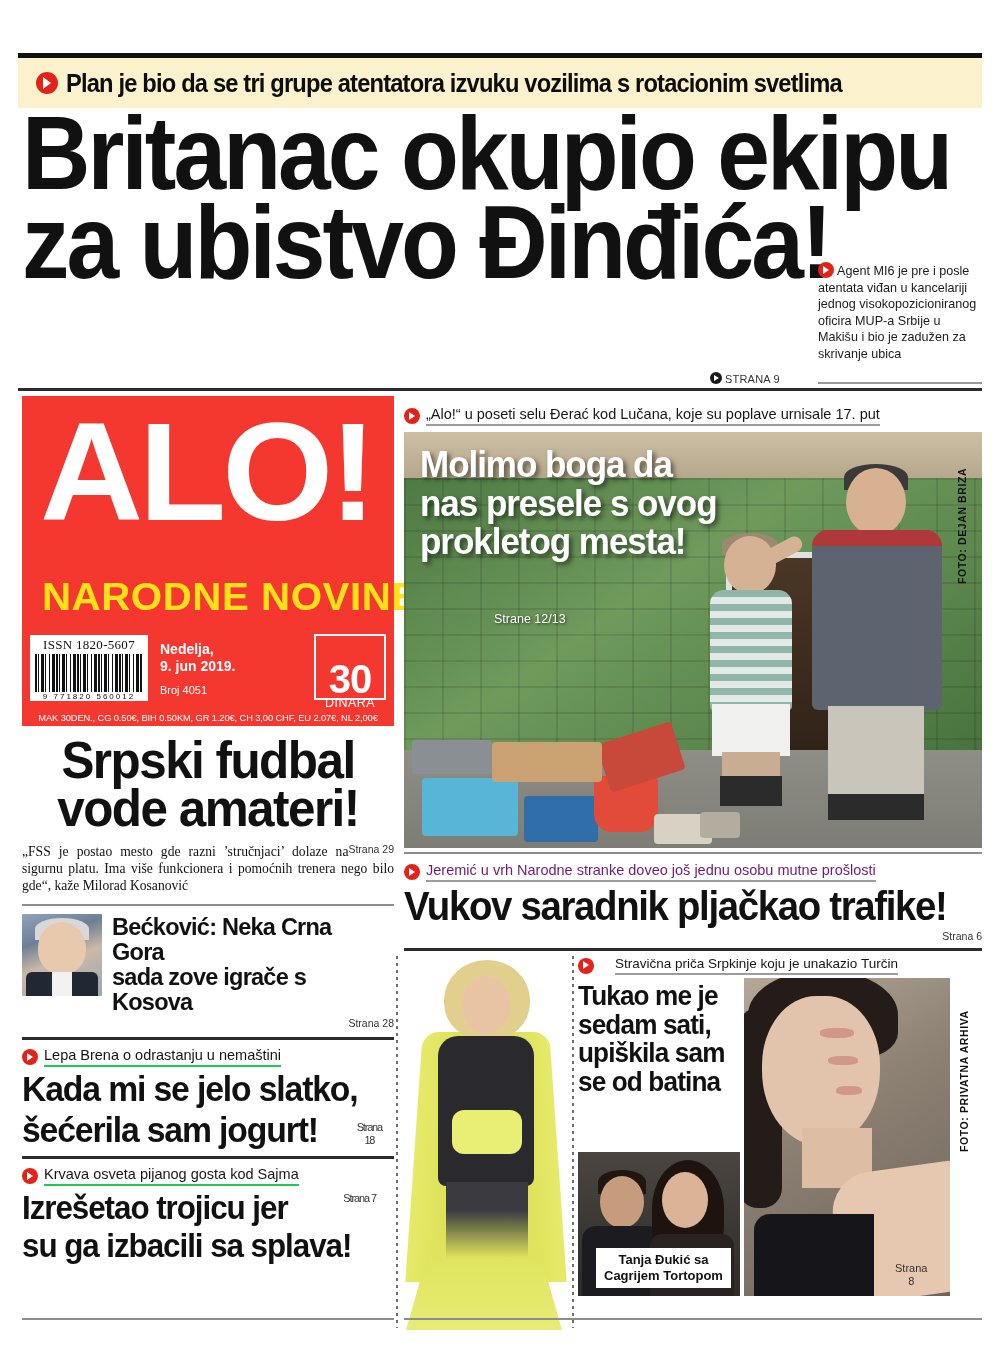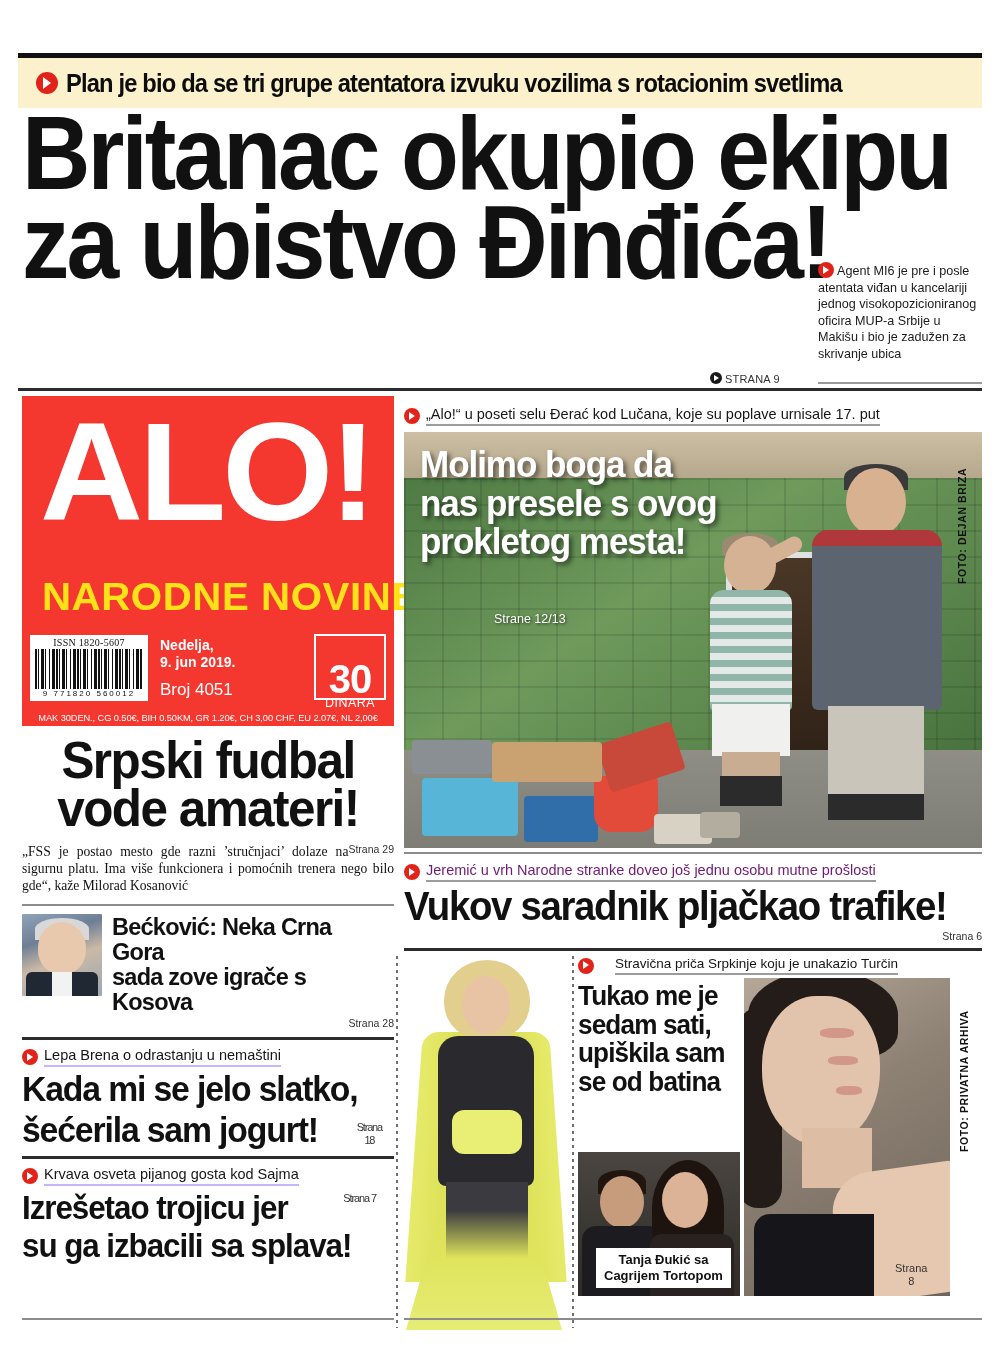--- a/index.html
+++ b/index.html
@@ -88,31 +88,31 @@
   }
   .masthead-strip {
     position:absolute; left:22px; top:626px; width:372px; height:84px; background:#f4372f;
     display:flex; align-items:center;
   }
   .barcode-box {
     width:118px; height:66px; background:#fff; margin-left:8px;
     display:flex; flex-direction:column; align-items:center; justify-content:flex-start;
     padding-top:2px;
   }
-  .issn { font-size:10px; font-family:"Liberation Serif", serif; letter-spacing:0.3px; color:#111; }
+  .issn { font-size:13px; font-family:"Liberation Serif", serif; letter-spacing:0.3px; color:#111; }
   .bars { width:108px; height:40px; margin-top:1px;
     background: repeating-linear-gradient(to right,
       #111 0 2px, #fff 2px 3px, #111 3px 4px, #fff 4px 6px,
       #111 6px 9px, #fff 9px 10px, #111 10px 11px, #fff 11px 14px,
       #111 14px 15px, #fff 15px 17px, #111 17px 20px, #fff 20px 21px);
   }
   .barnum { font-size:8px; letter-spacing:2px; color:#111; }
   .dateblock { margin-left:12px; color:#fff; }
   .dateblock .d1 { font-weight:bold; font-size:14px; line-height:1.25; }
-  .dateblock .d2 { font-size:17px; margin-top:8px; }
+  .dateblock .d2 { font-size:11px; margin-top:8px; }
   .pricebox {
     position:absolute; right:8px; top:8px; width:72px; height:66px;
     border:2px solid #fff; color:#fff; text-align:center;
   }
   .pricebox .num { font-weight:bold; font-size:40px; line-height:0.95; letter-spacing:-1px;margin-top:24px; }
   .pricebox .cur { font-size:12.5px; letter-spacing:0.5px; margin-top:-2px; }
   .pricestrip {
     position:absolute; left:22px; top:710px; width:372px; height:16px; background:#f4372f;
     color:#fff; font-size:9.3px; display:flex; align-items:center; justify-content:center;
     letter-spacing:-0.1px; white-space:nowrap;
@@ -140,21 +140,21 @@
   .beck-photo .suit { position:absolute; left:4px; top:58px; width:72px; height:26px; background:#1f2833; border-radius:6px 6px 0 0; }
   .beck-photo .shirt { position:absolute; left:30px; top:58px; width:20px; height:24px; background:#f2f2f2; transform:rotate(0deg); }
   .beck-txt { flex:1; }
   .beck-txt .ht { font-weight:bold; font-size:24.5px; line-height:1.02; letter-spacing:-0.8px; transform:scaleX(0.96);
     transform-origin:left top; color:#111; }
   .beck-txt .pg { text-align:right; font-size:10.5px; color:#333; margin-top:3px; }
 
   .hr-thick { height:3px; background:#2b2b2b; margin-top:8px; }
 
   .kicker { display:flex; align-items:center; gap:6px; margin-top:7px; }
-  .kicker-t { font-size:14.5px; color:#161616; border-bottom:2px solid #c4b5fd; padding-bottom:2px; }
+  .kicker-t { font-size:14.5px; color:#161616; border-bottom:2px solid #22c55e; padding-bottom:2px; }
 
   .h-brena { font-weight:bold; font-size:35.5px; line-height:1.0; letter-spacing:-1.2px; margin-top:5px;
     transform:scaleX(0.95); transform-origin:left top; color:#111; position:relative; }
   .h-brena .pg { position:absolute; right:-6px; bottom:2px; font-weight:normal; font-size:11px;
     transform:scaleX(1.05); color:#333; text-align:center; line-height:1.15; }
 
   .h-izres { font-weight:bold; font-size:33px; line-height:1.0; letter-spacing:-1.1px; margin-top:5px;
     transform:scaleX(0.95); transform-origin:left top; color:#111; position:relative; }
   .h-izres .pg { position:absolute; right:0px; top:2px; font-weight:normal; font-size:11px;
     transform:scaleX(1.05); color:#333; }

